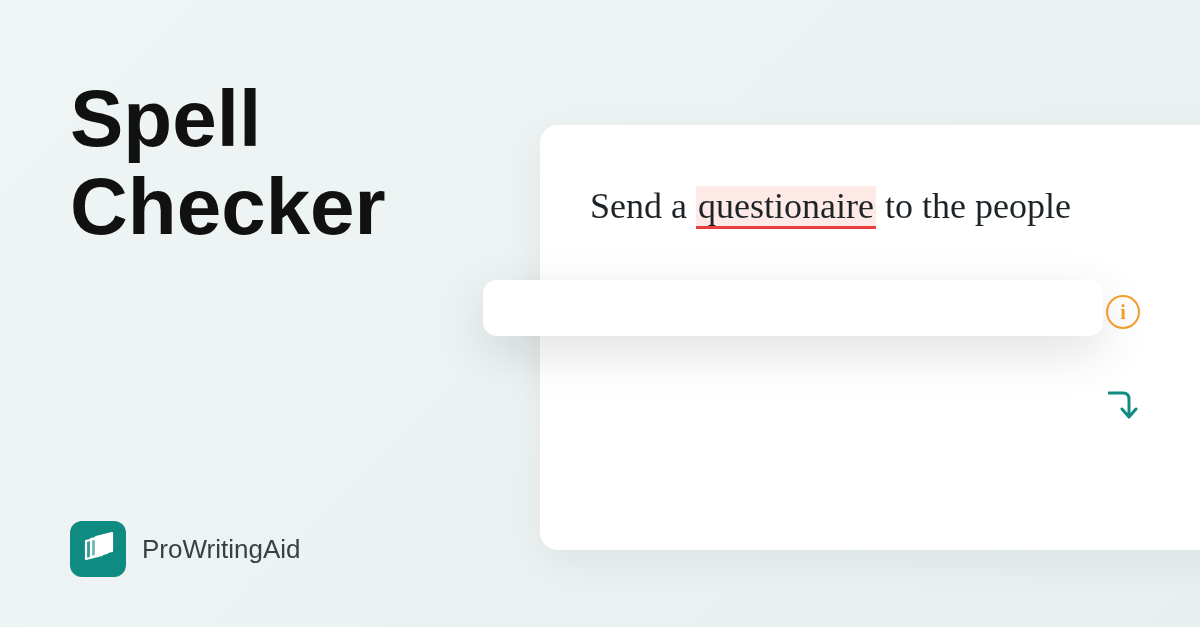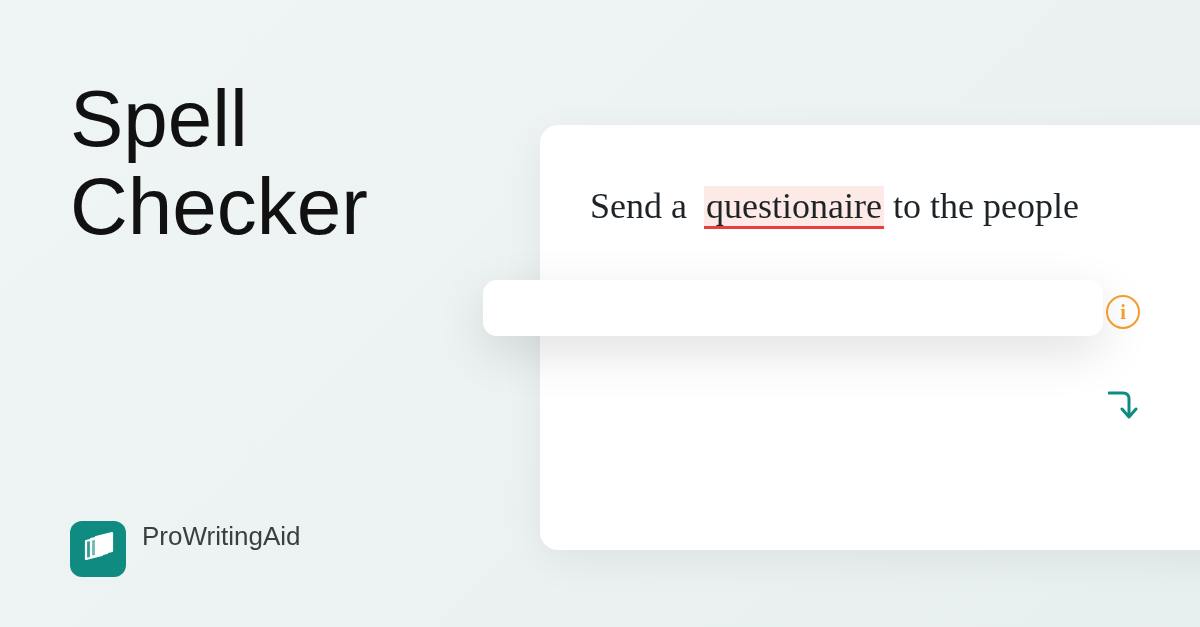--- a/index.html
+++ b/index.html
@@ -10,29 +10,30 @@
       font-family: Georgia, 'Times New Roman', serif;
       position: relative;
       overflow: hidden;
     }
     .title {
       position: absolute;
       top: 75px;
       left: 70px;
       font-family: -apple-system, 'Segoe UI', Helvetica, Arial, sans-serif;
       font-size: 80px;
-      font-weight: 400;
+      font-weight: 700;
       color: #111;
       line-height: 1.1;
     }
     .brand {
       position: absolute;
       bottom: 50px;
       left: 70px;
       display: flex;
+      align-items: center;
       gap: 16px;
     }
     .brand-logo {
       width: 56px;
       height: 56px;
       background: #0f8b82;
       border-radius: 12px;
       display: flex;
       align-items: center;
       justify-content: center;
@@ -56,21 +57,20 @@
     }
     .sample-text {
       font-size: 36px;
       color: #1d2326;
       font-family: Georgia, 'Times New Roman', serif;
     }
     .misspelled {
       background: #fde9e6;
       border-bottom: 3px solid #e93e3e;
       padding: 0 2px;
-      margin-left: 8px;
     }
     .suggestion-card {
       position: absolute;
       top: 280px;
       left: 483px;
       width: 620px;
       background: #fff;
       border-radius: 14px;
       box-shadow: 0 16px 50px rgba(0,0,0,0.12);
       padding: 28px 34px;

